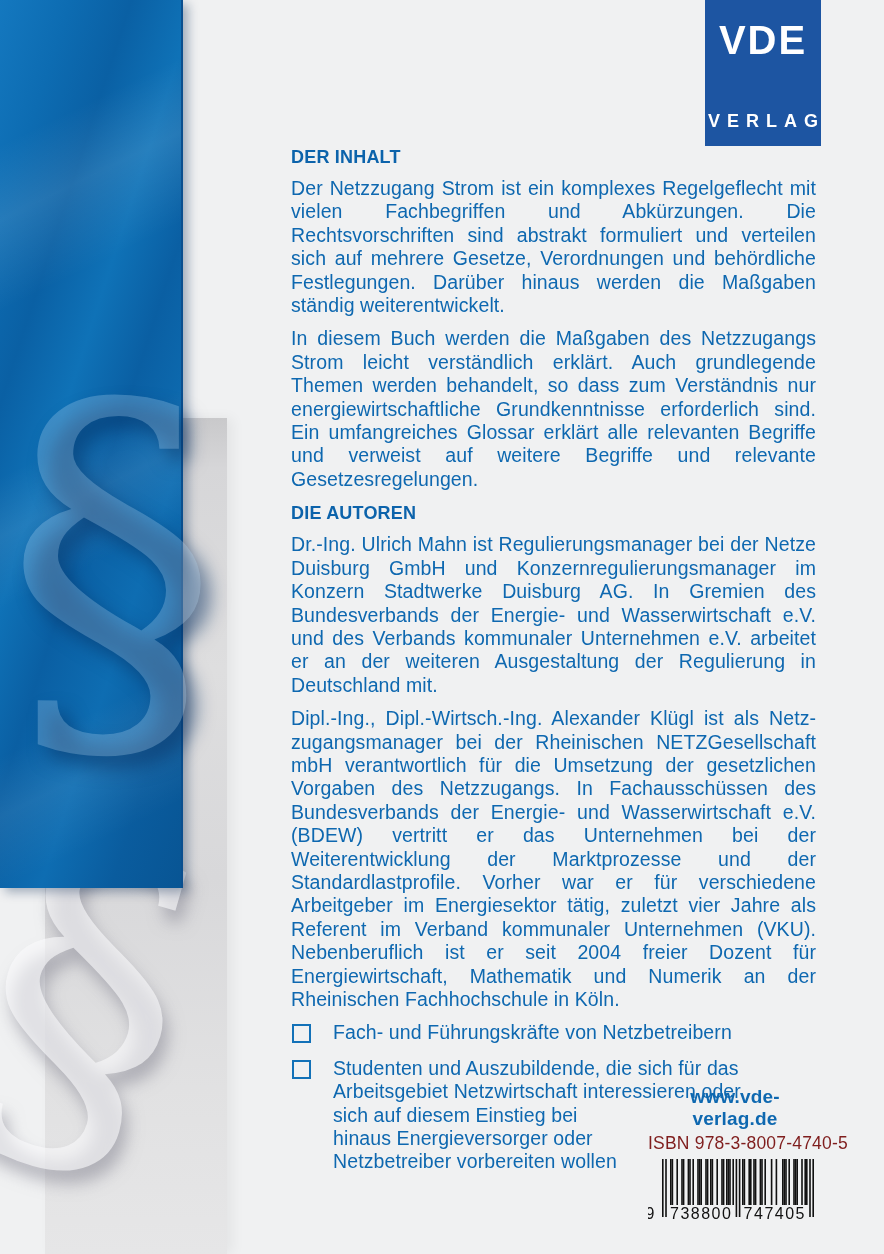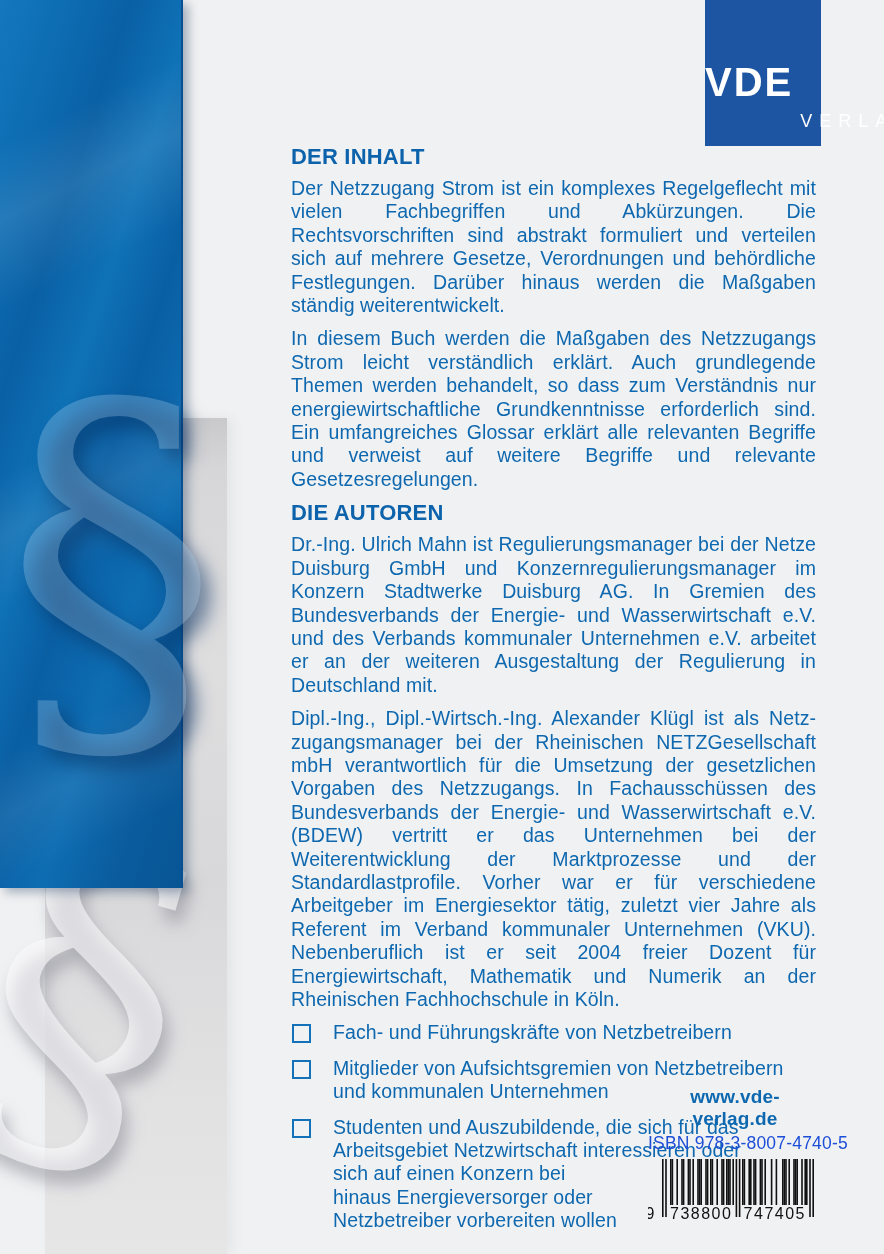--- a/index.html
+++ b/index.html
@@ -40,58 +40,58 @@
   .streak.s2{top:420px;height:120px;opacity:.8;}
   .streak.s3{top:700px;height:120px;opacity:.7;}
   .para-mark.top{
     left:4px;top:398px;font-size:432px;z-index:3;
     color:rgba(190,222,248,0.27);
     text-shadow:10px 12px 18px rgba(5,45,95,0.5);
   }
   
   .vde-logo{
     position:absolute;left:705px;top:0;width:116px;height:146px;z-index:4;
-    display:flex;flex-direction:row;align-items:center;
+    display:flex;flex-direction:column;align-items:center;
     color:#fff;
   }
   .vde-logo .word{
     font-weight:bold;font-size:40px;letter-spacing:2px;margin-top:18px;
   }
   .vde-logo .verlag{
-    margin-top:auto;margin-bottom:14px;font-size:18px;font-weight:400;
+    margin-top:auto;margin-bottom:14px;font-size:18px;font-weight:700;
     letter-spacing:7px;text-indent:7px;
   }
   
   .copy{
     position:absolute;left:291px;top:146px;width:529px;
     color:#0e68b0;font-size:19.5px;line-height:23.4px;letter-spacing:0.1px;
   }
   .copy h2{
-    font-size:22px;line-height:22px;font-weight:bold;margin:0 0 9px 0;
+    font-size:18px;line-height:22px;font-weight:bold;margin:0 0 9px 0;
     color:#0c63ab;letter-spacing:0.2px;
   }
   .copy h2.spaced{margin-top:11px;}
   .copy p{margin:0 4px 10px 0;text-align:justify;}
   
   .check-item{display:flex;margin:0 0 12px 0;}
   .check-item .box{
     flex:0 0 auto;width:15px;height:15px;margin:3px 22px 0 1px;
     border:2.4px solid #1271b8;background:transparent;
   }
   .check-item .lines div{white-space:nowrap;}
   
   .footer-block{
     position:absolute;left:648px;top:1086px;width:174px;z-index:5;
     text-align:center;
   }
   .footer-block .site{
     color:#0e68b0;font-weight:bold;font-size:19px;letter-spacing:0.2px;
   }
   .footer-block .isbn{
-    color:#1d4ed8;font-size:17.5px;margin-top:3px;letter-spacing:0.2px;
+    color:#7f1d1d;font-size:17.5px;margin-top:3px;letter-spacing:0.2px;
     white-space:nowrap;
   }
   .barcode-wrap{margin-top:5px;}
 </style>
 </head>
 <body>
 
 <div class="page">
 
   <div class="gray-band"></div>
@@ -119,34 +119,27 @@
     <p>Dipl.-Ing., Dipl.-Wirtsch.-Ing. Alexander Klügl ist als Netz­zugangsmanager bei der Rheinischen NETZGesellschaft mbH verantwortlich für die Umsetzung der gesetzlichen Vorgaben des Netzzugangs. In Fachausschüssen des Bundesverbands der Energie- und Wasserwirtschaft e.V. (BDEW) vertritt er das Unternehmen bei der Weiterentwicklung der Marktprozesse und der Standardlastprofile. Vorher war er für verschiedene Arbeitgeber im Energiesektor tätig, zuletzt vier Jahre als Referent im Verband kommunaler Unternehmen (VKU). Nebenberuflich ist er seit 2004 freier Dozent für Energiewirtschaft, Mathematik und Numerik an der Rheinischen Fachhochschule in Köln.</p>
 
 
     <div class="check-item">
       <div class="box"></div>
       <div class="lines">
         <div>Fach- und Führungskräfte von Netzbetreibern</div>
       </div>
     </div>
 
-    <div class="check-item">
-      <div class="box"></div>
-      <div class="lines">
-        <div>Mitglieder von Aufsichtsgremien von Netzbetreibern</div>
-        <div>und kommunalen Unternehmen</div>
-      </div>
-    </div>
 
     <div class="check-item">
       <div class="box"></div>
       <div class="lines">
         <div>Studenten und Auszubildende, die sich für das</div>
         <div>Arbeitsgebiet Netzwirtschaft interessieren oder</div>
-        <div>sich auf einen Konzern bei</div>
+        <div>sich auf diesem Einstieg bei</div>
         <div>hinaus Energieversorger oder</div>
         <div>Netzbetreiber vorbereiten wollen</div>
       </div>
     </div>
 
   </div>
 
   <div class="footer-block">
     <div class="site">www.vde-verlag.de</div>
     <div class="isbn">ISBN 978-3-8007-4740-5</div>

